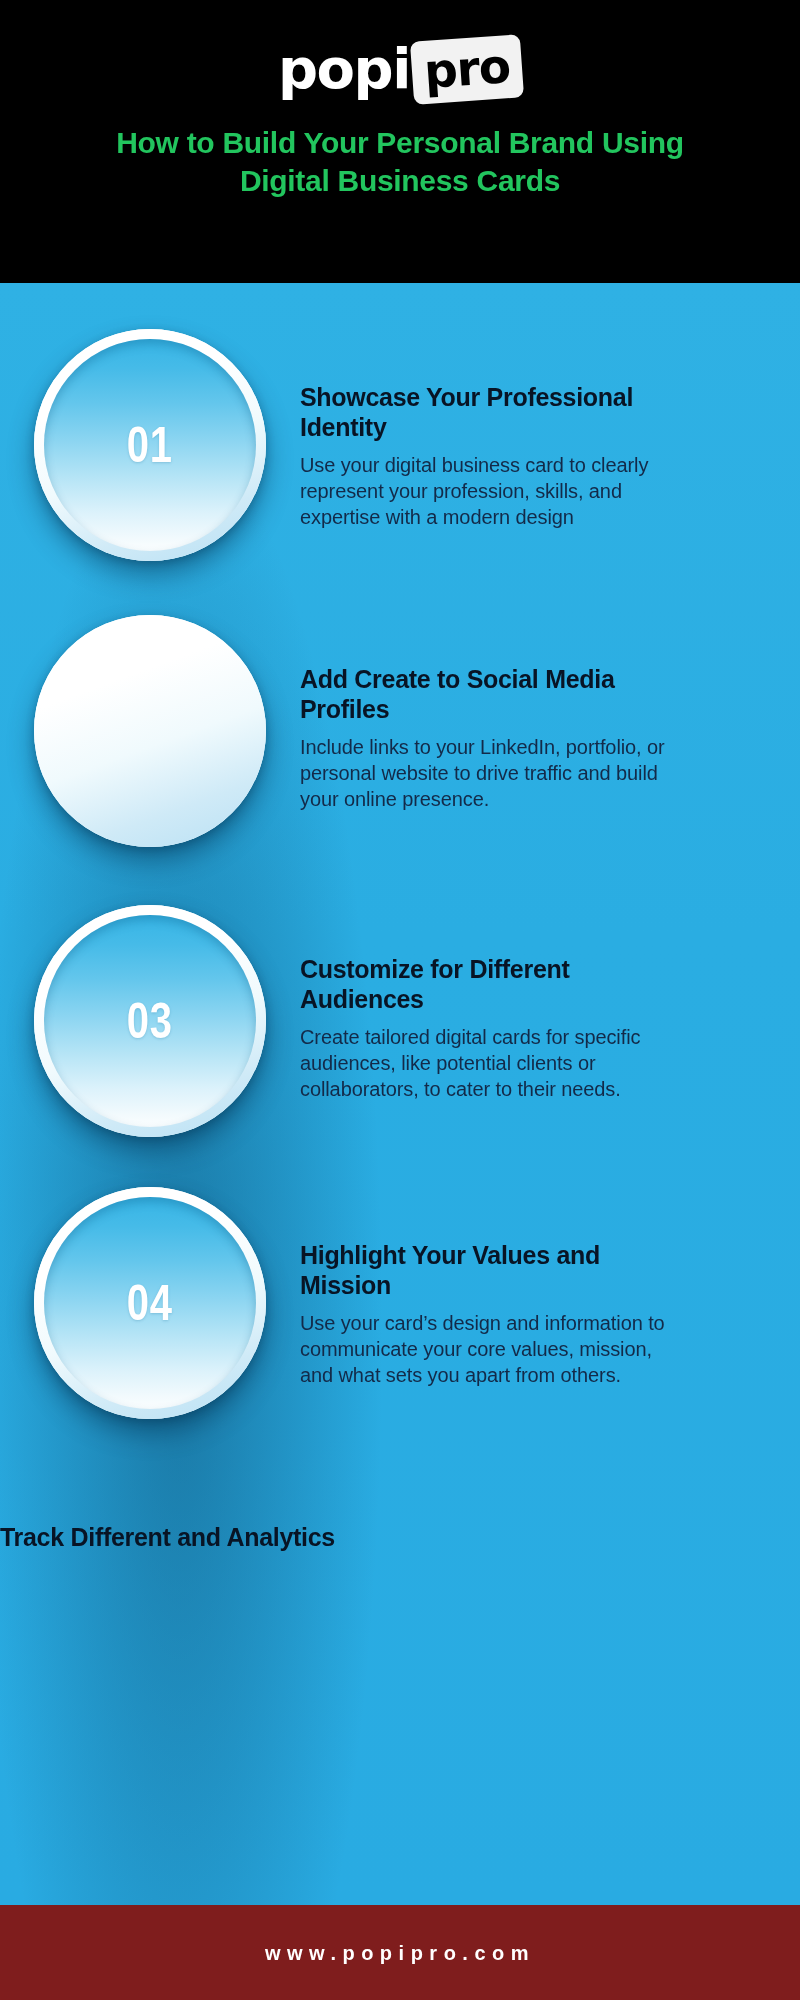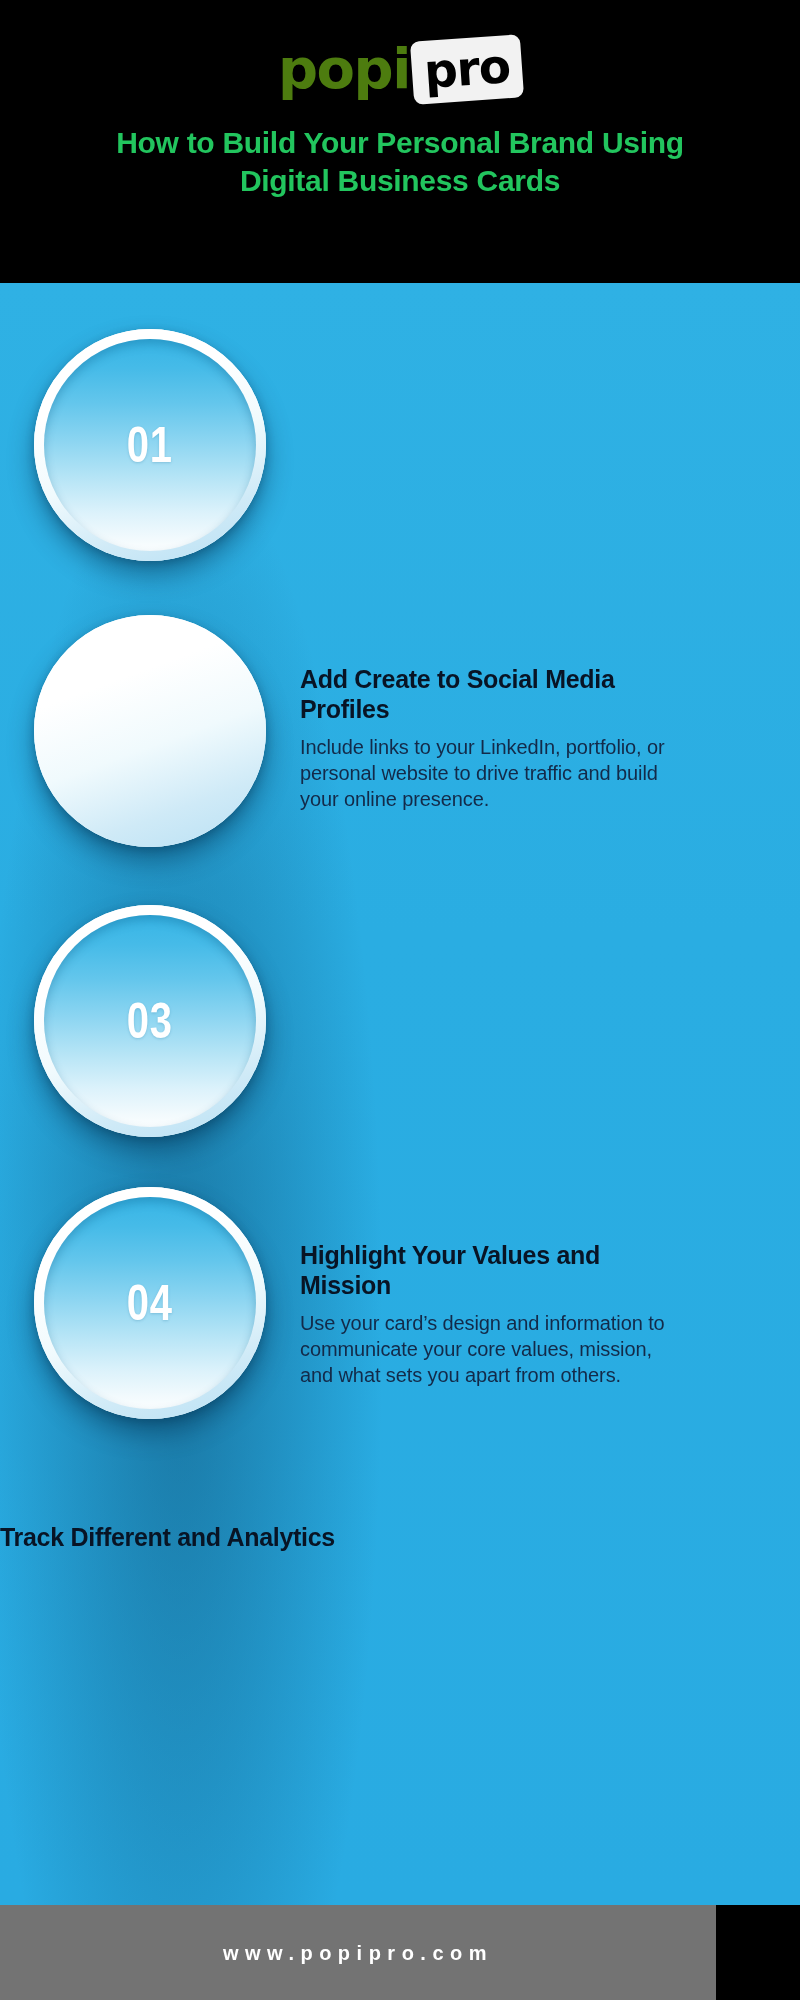--- a/index.html
+++ b/index.html
@@ -37,21 +37,21 @@
 
   .logo {
     position: relative;
     margin-top: 38px;
     height: 62px;
     display: flex;
     align-items: center;
     justify-content: center;
   }
   .logo-popi {
-    color: #4d7c0f;
+    color: #ffffff;
     font-size: 56px;
     font-weight: bold;
     letter-spacing: -1.5px;
     line-height: 1;
     font-family: "DejaVu Sans", sans-serif;
   }
   .logo-pro-box {
     background: #f2f2f2;
     color: #000000;
     font-size: 47px;
@@ -211,23 +211,23 @@
 
   .row-1 .circle-col { padding-top: 20px; }
   .row-2 .circle-col { padding-top: 18px; }
   .row-3 .circle-col { padding-top: 20px; }
   .row-4 .circle-col { padding-top: 14px; }
   .row-5 .circle-col { padding-top: 14px; }
 
   
   .footer {
     position: relative;
-    width: 716px;
+    width: 800px;
     height: 95px;
-    background: #737373;
+    background: #7f1d1d;
     display: flex;
     align-items: center;
     justify-content: center;
   }
   .footer-url {
     color: #ffffff;
     font-size: 20px;
     font-weight: bold;
     letter-spacing: 6.5px;
     line-height: 1;
@@ -251,20 +251,24 @@
 
       <div class="step-row row-1">
         <div class="circle-col">
           <div class="circle">
             <div class="circle-ring"></div>
             <div class="circle-inner">
               <span class="circle-number">01</span>
             </div>
           </div>
         </div>
+        <div class="text-col">
+          <h2 class="step-heading">Showcase Your Professional Identity</h2>
+          <p class="step-body">Use your digital business card to clearly represent your profession, skills, and expertise with a modern design</p>
+        </div>
       </div>
 
       <div class="step-row row-2">
         <div class="circle-col">
           <div class="circle">
             <div class="circle-ring"></div>
           </div>
         </div>
         <div class="text-col">
           <h2 class="step-heading">Add Create to Social Media Profiles</h2>
@@ -274,20 +278,24 @@
 
       <div class="step-row row-3">
         <div class="circle-col">
           <div class="circle">
             <div class="circle-ring"></div>
             <div class="circle-inner">
               <span class="circle-number">03</span>
             </div>
           </div>
         </div>
+        <div class="text-col">
+          <h2 class="step-heading">Customize for Different Audiences</h2>
+          <p class="step-body">Create tailored digital cards for specific audiences, like potential clients or collaborators, to cater to their needs.</p>
+        </div>
       </div>
 
       <div class="step-row row-4">
         <div class="circle-col">
           <div class="circle">
             <div class="circle-ring"></div>
             <div class="circle-inner">
               <span class="circle-number">04</span>
             </div>
           </div>

